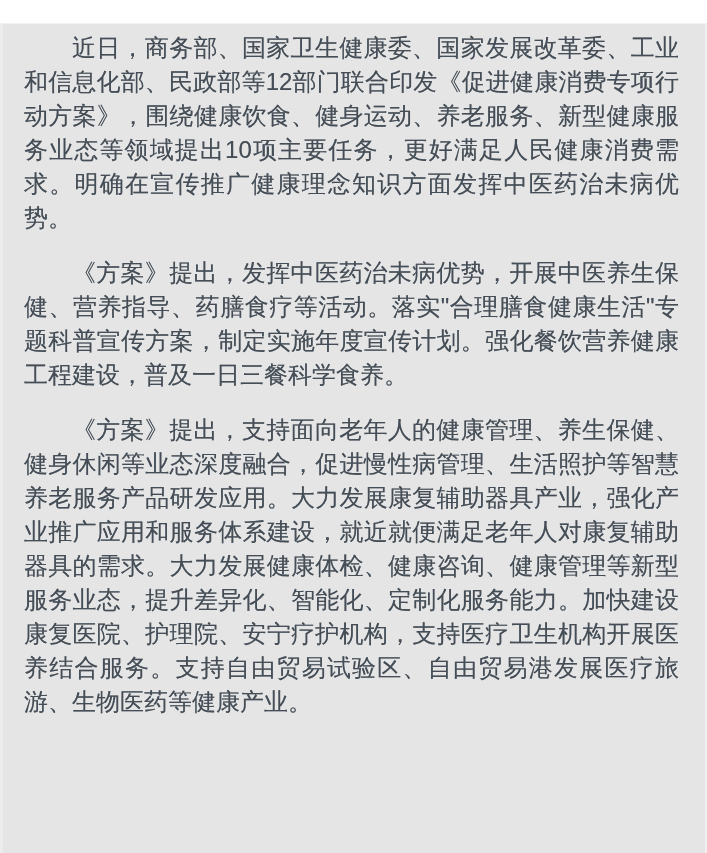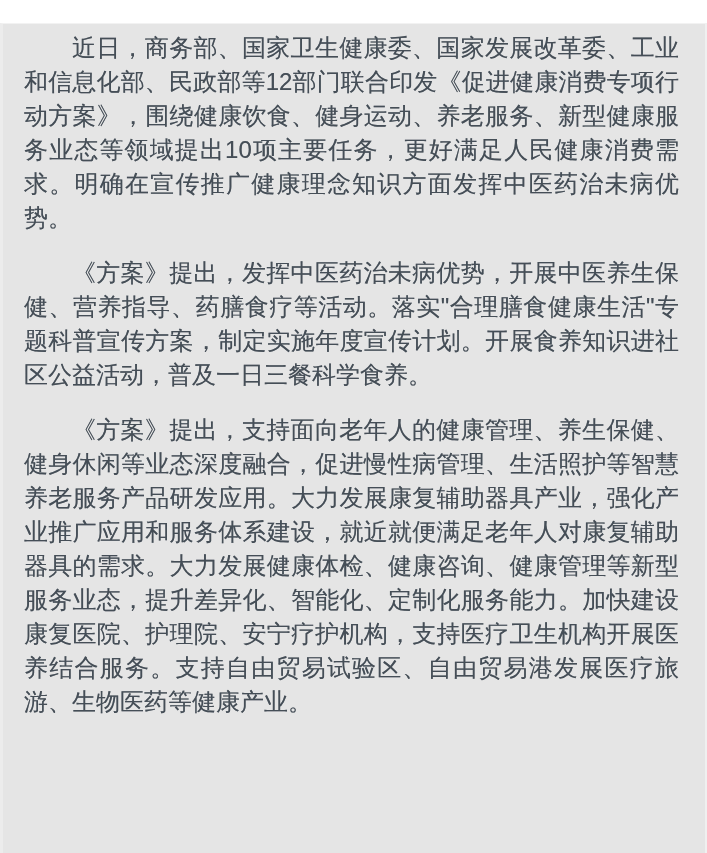--- a/index.html
+++ b/index.html
@@ -42,17 +42,17 @@
     
     text-shadow: 0 0 0.4px rgba(69,78,87,0.55);
   }
 </style>
 </head>
 <body style="background: rgb(255, 255, 255);">
 
 <div class="page">
   <div class="article-body">
     <p style="color: rgb(69, 78, 87);">近日，商务部、国家卫生健康委、国家发展改革委、工业和信息化部、民政部等12部门联合印发《促进健康消费专项行动方案》，围绕健康饮食、健身运动、养老服务、新型健康服务业态等领域提出10项主要任务，更好满足人民健康消费需求。明确在宣传推广健康理念知识方面发挥中医药治未病优势。</p>
-    <p style="color: rgb(69, 78, 87);">《方案》提出，发挥中医药治未病优势，开展中医养生保健、营养指导、药膳食疗等活动。落实"合理膳食健康生活"专题科普宣传方案，制定实施年度宣传计划。开展食养知识进社区公益活动，普及一日三餐科学食养。</p>
+    <p style="color: rgb(69, 78, 87);">《方案》提出，发挥中医药治未病优势，开展中医养生保健、营养指导、药膳食疗等活动。落实"合理膳食健康生活"专题科普宣传方案，制定实施年度宣传计划。强化餐饮营养健康工程建设，普及一日三餐科学食养。</p>
     <p style="color: rgb(69, 78, 87);">《方案》提出，支持面向老年人的健康管理、养生保健、健身休闲等业态深度融合，促进慢性病管理、生活照护等智慧养老服务产品研发应用。大力发展康复辅助器具产业，强化产业推广应用和服务体系建设，就近就便满足老年人对康复辅助器具的需求。大力发展健康体检、健康咨询、健康管理等新型服务业态，提升差异化、智能化、定制化服务能力。加快建设康复医院、护理院、安宁疗护机构，支持医疗卫生机构开展医养结合服务。支持自由贸易试验区、自由贸易港发展医疗旅游、生物医药等健康产业。</p>
 
   </div>
 </div>
 
 </body></html>

